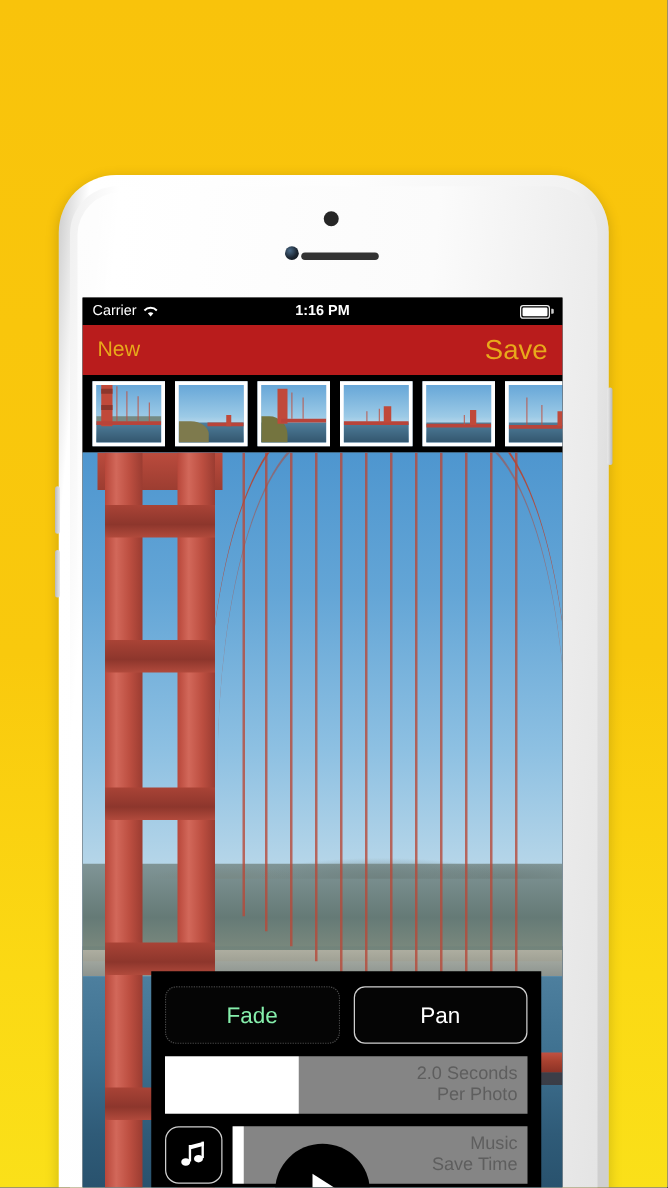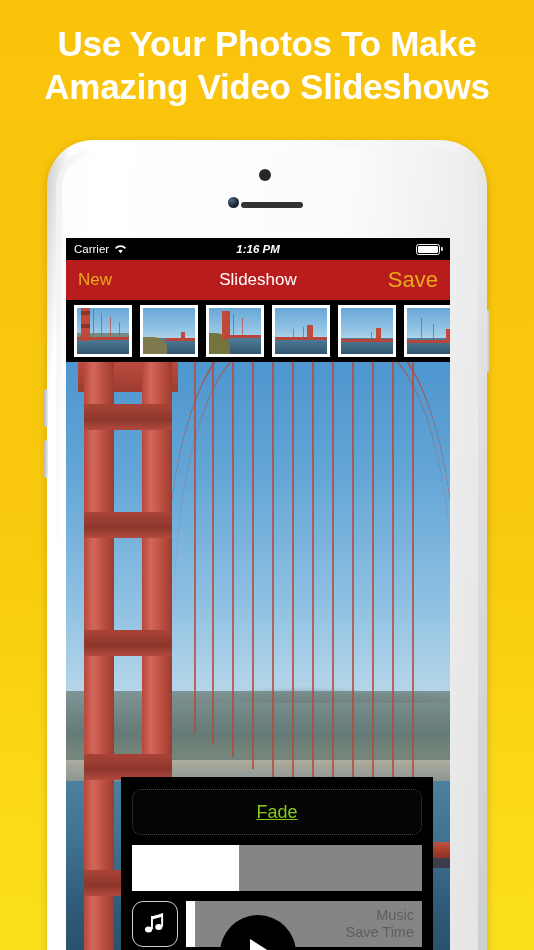--- a/index.html
+++ b/index.html
@@ -98,21 +98,21 @@
   
   .statusbar {
     position: relative;
     height: 22px;
     background: #000;
     color: #fff;
     font-size: 11.5px;
     display: flex; align-items: center;
   }
   .sb-left { position: absolute; left: 8px; display: flex; align-items: center; gap: 5px; }
-  .sb-center { position: absolute; left: 0; right: 0; text-align: center; font-weight: bold; font-size: 11.5px; font-style: italic; }
+  .sb-center { position: absolute; left: 0; right: 0; text-align: center; font-weight: bold; font-size: 11.5px; }
   .sb-right { position: absolute; right: 7px; display: flex; align-items: center; }
   .wifi { display: inline-block; width: 13px; height: 10px; position: relative; }
   .wifi svg { display: block; }
   .battery {
     width: 24px; height: 11px;
     border: 1px solid rgba(255,255,255,.95);
     border-radius: 2.5px;
     padding: 1px;
   }
   .battery i { display:block; width:100%; height:100%; background:#fff; border-radius:1px; }
@@ -257,21 +257,21 @@
   .seg-row { display: flex; gap: 11px; }
   .seg {
     flex: 1;
     height: 46px;
     border-radius: 9px;
     display: flex; align-items: center; justify-content: center;
     color: #e2e2e2;
     font-size: 18px;
     background: #050505;
   }
-  .seg.inactive { border: 1px dotted #4a4a4a; color: #84cc16; text-decoration: underline; }
+  .seg.inactive { border: 1px dotted #4a4a4a; color: #86efac; }
   .seg.active { border: 1px solid #cfcfcf; color: #ffffff; }
 
   .slider-row { margin-top: 10px; }
   .slider {
     position: relative;
     height: 46px;
     background: #858585;
     overflow: hidden;
     display: flex; align-items: center;
   }
@@ -297,24 +297,20 @@
     display: flex; align-items: center; justify-content: center;
     color: #fff; font-size: 24px; line-height: 1;
   }
   .music-slider { flex: 1 1 auto; position: relative; height: 46px; }
 </style>
 </head>
 <body>
 
 <div id="root">
 
-  <div class="headline">
-    <span>Use Your Photos To Make</span>
-    <span class="l2">Amazing Video Slideshows</span>
-  </div>
 
   <div class="device">
     <div class="device-inner"></div>
     <div class="btn-volume-up"></div>
     <div class="btn-volume-dn"></div>
     <div class="btn-power"></div>
     <div class="sensor"></div>
     <div class="camera"></div>
     <div class="speaker"></div>
     <div class="bezel-shine"></div>
@@ -335,21 +331,20 @@
         <div class="sb-right">
           <span class="battery">
               <i></i>
             </span>
           <span class="battery-cap"></span>
         </div>
       </div>
 
       <div class="navbar">
         <div class="nav-left">New</div>
-        <div class="nav-title">Slideshow</div>
         <div class="nav-right">Save</div>
       </div>
 
       <div class="thumbstrip">
         <div class="thumb">
           <span class="sky"></span>
             <span class="hill"></span>
             <span class="water"></span>
           <span class="tower" style="left:4px;top:0;width:9px;height:72%"></span>
           <span class="tower" style="left:4px;top:6%;width:9px;height:4px;background:#8d362c"></span>
@@ -443,25 +438,30 @@
         <span class="car" style="left:352px;top:480px;"></span>
 
         <div class="playbtn">
           <span class="playtri"></span>
         </div>
       </div>
 
       <div class="controls">
         <div class="seg-row">
           <div class="seg inactive">Fade</div>
+          <div class="seg active">Pan</div>
         </div>
 
         <div class="slider-row">
           <div class="slider">
             <span class="fill" id="dur-fill" style="width: 37%;"></span>
+            <span class="labels">
+              <span>2.0 Seconds</span><br>
+              <span>Per Photo</span>
+            </span>
           </div>
         </div>
 
         <div class="music-row">
           <div class="music-btn">
             <svg width="22" height="24" viewBox="0 0 22 24">
               <path d="M8 4.2 L19 1.3 L19 4.6 L8 7.5 Z" fill="#fff"></path>
               <rect x="7" y="4.0" width="1.9" height="13.2" fill="#fff"></rect>
               <rect x="17.2" y="1.3" width="1.9" height="13.2" fill="#fff"></rect>
               <ellipse cx="4.6" cy="17.6" rx="3.6" ry="3.0" fill="#fff"></ellipse>

